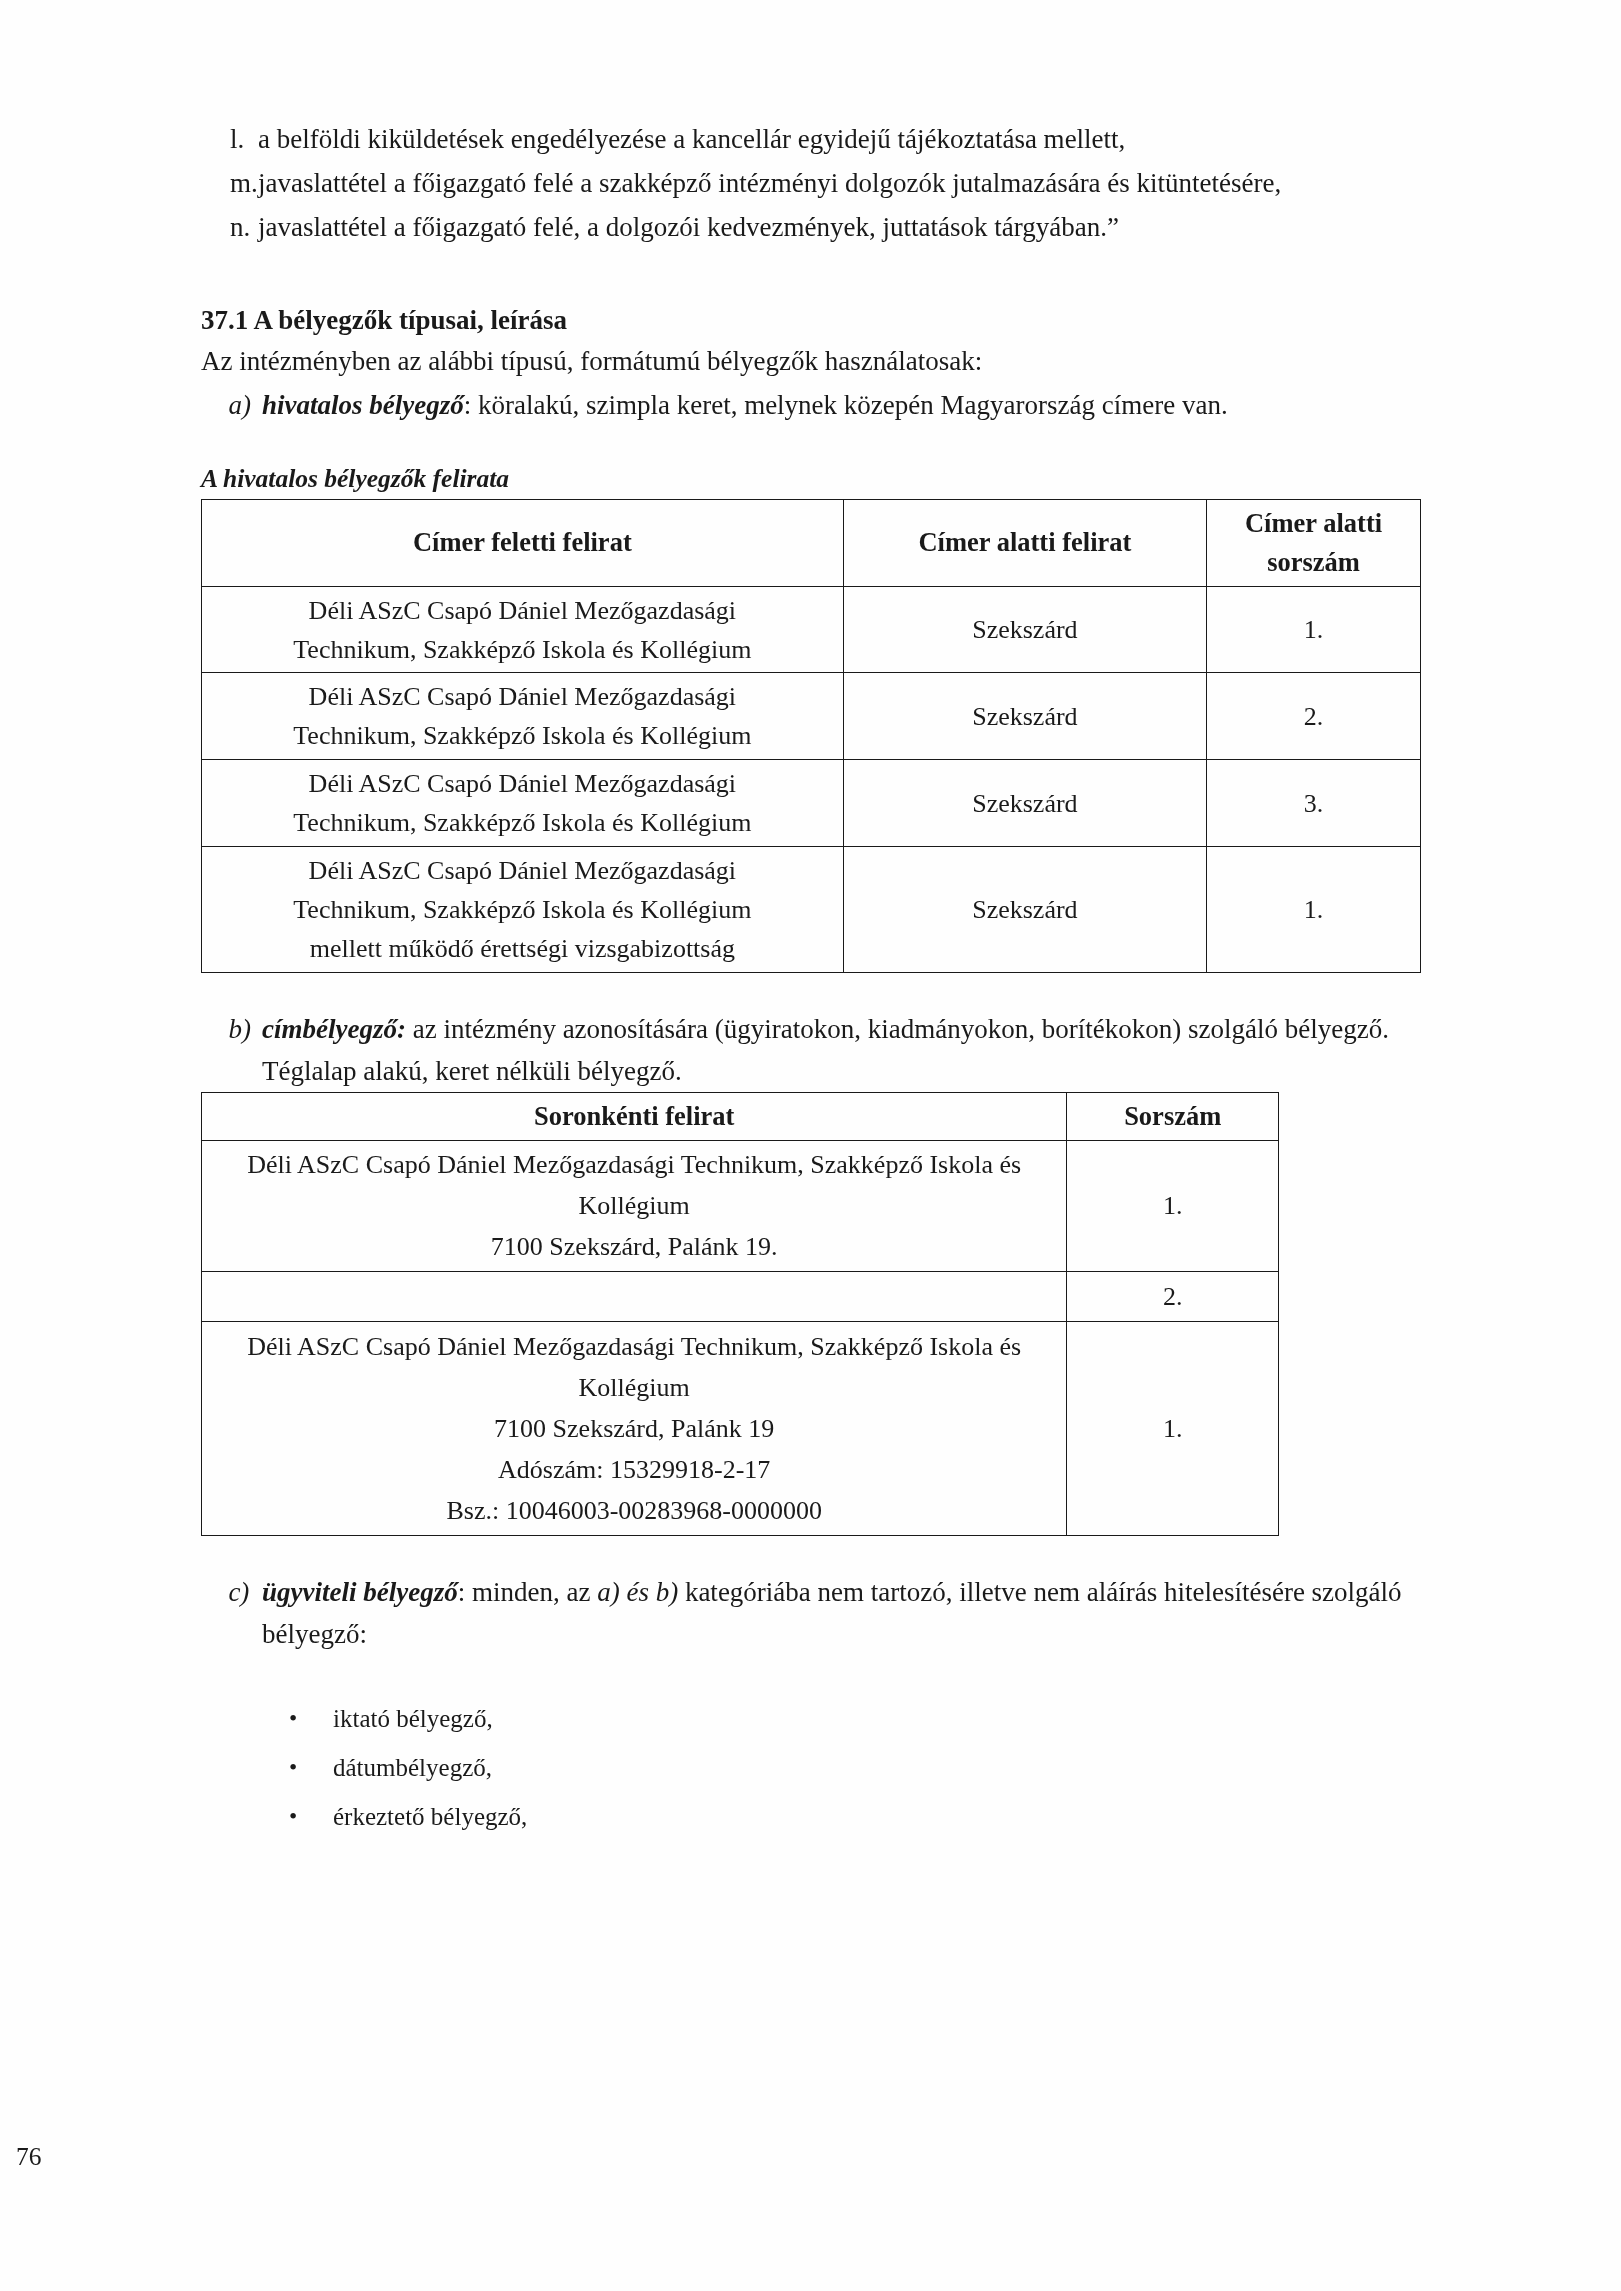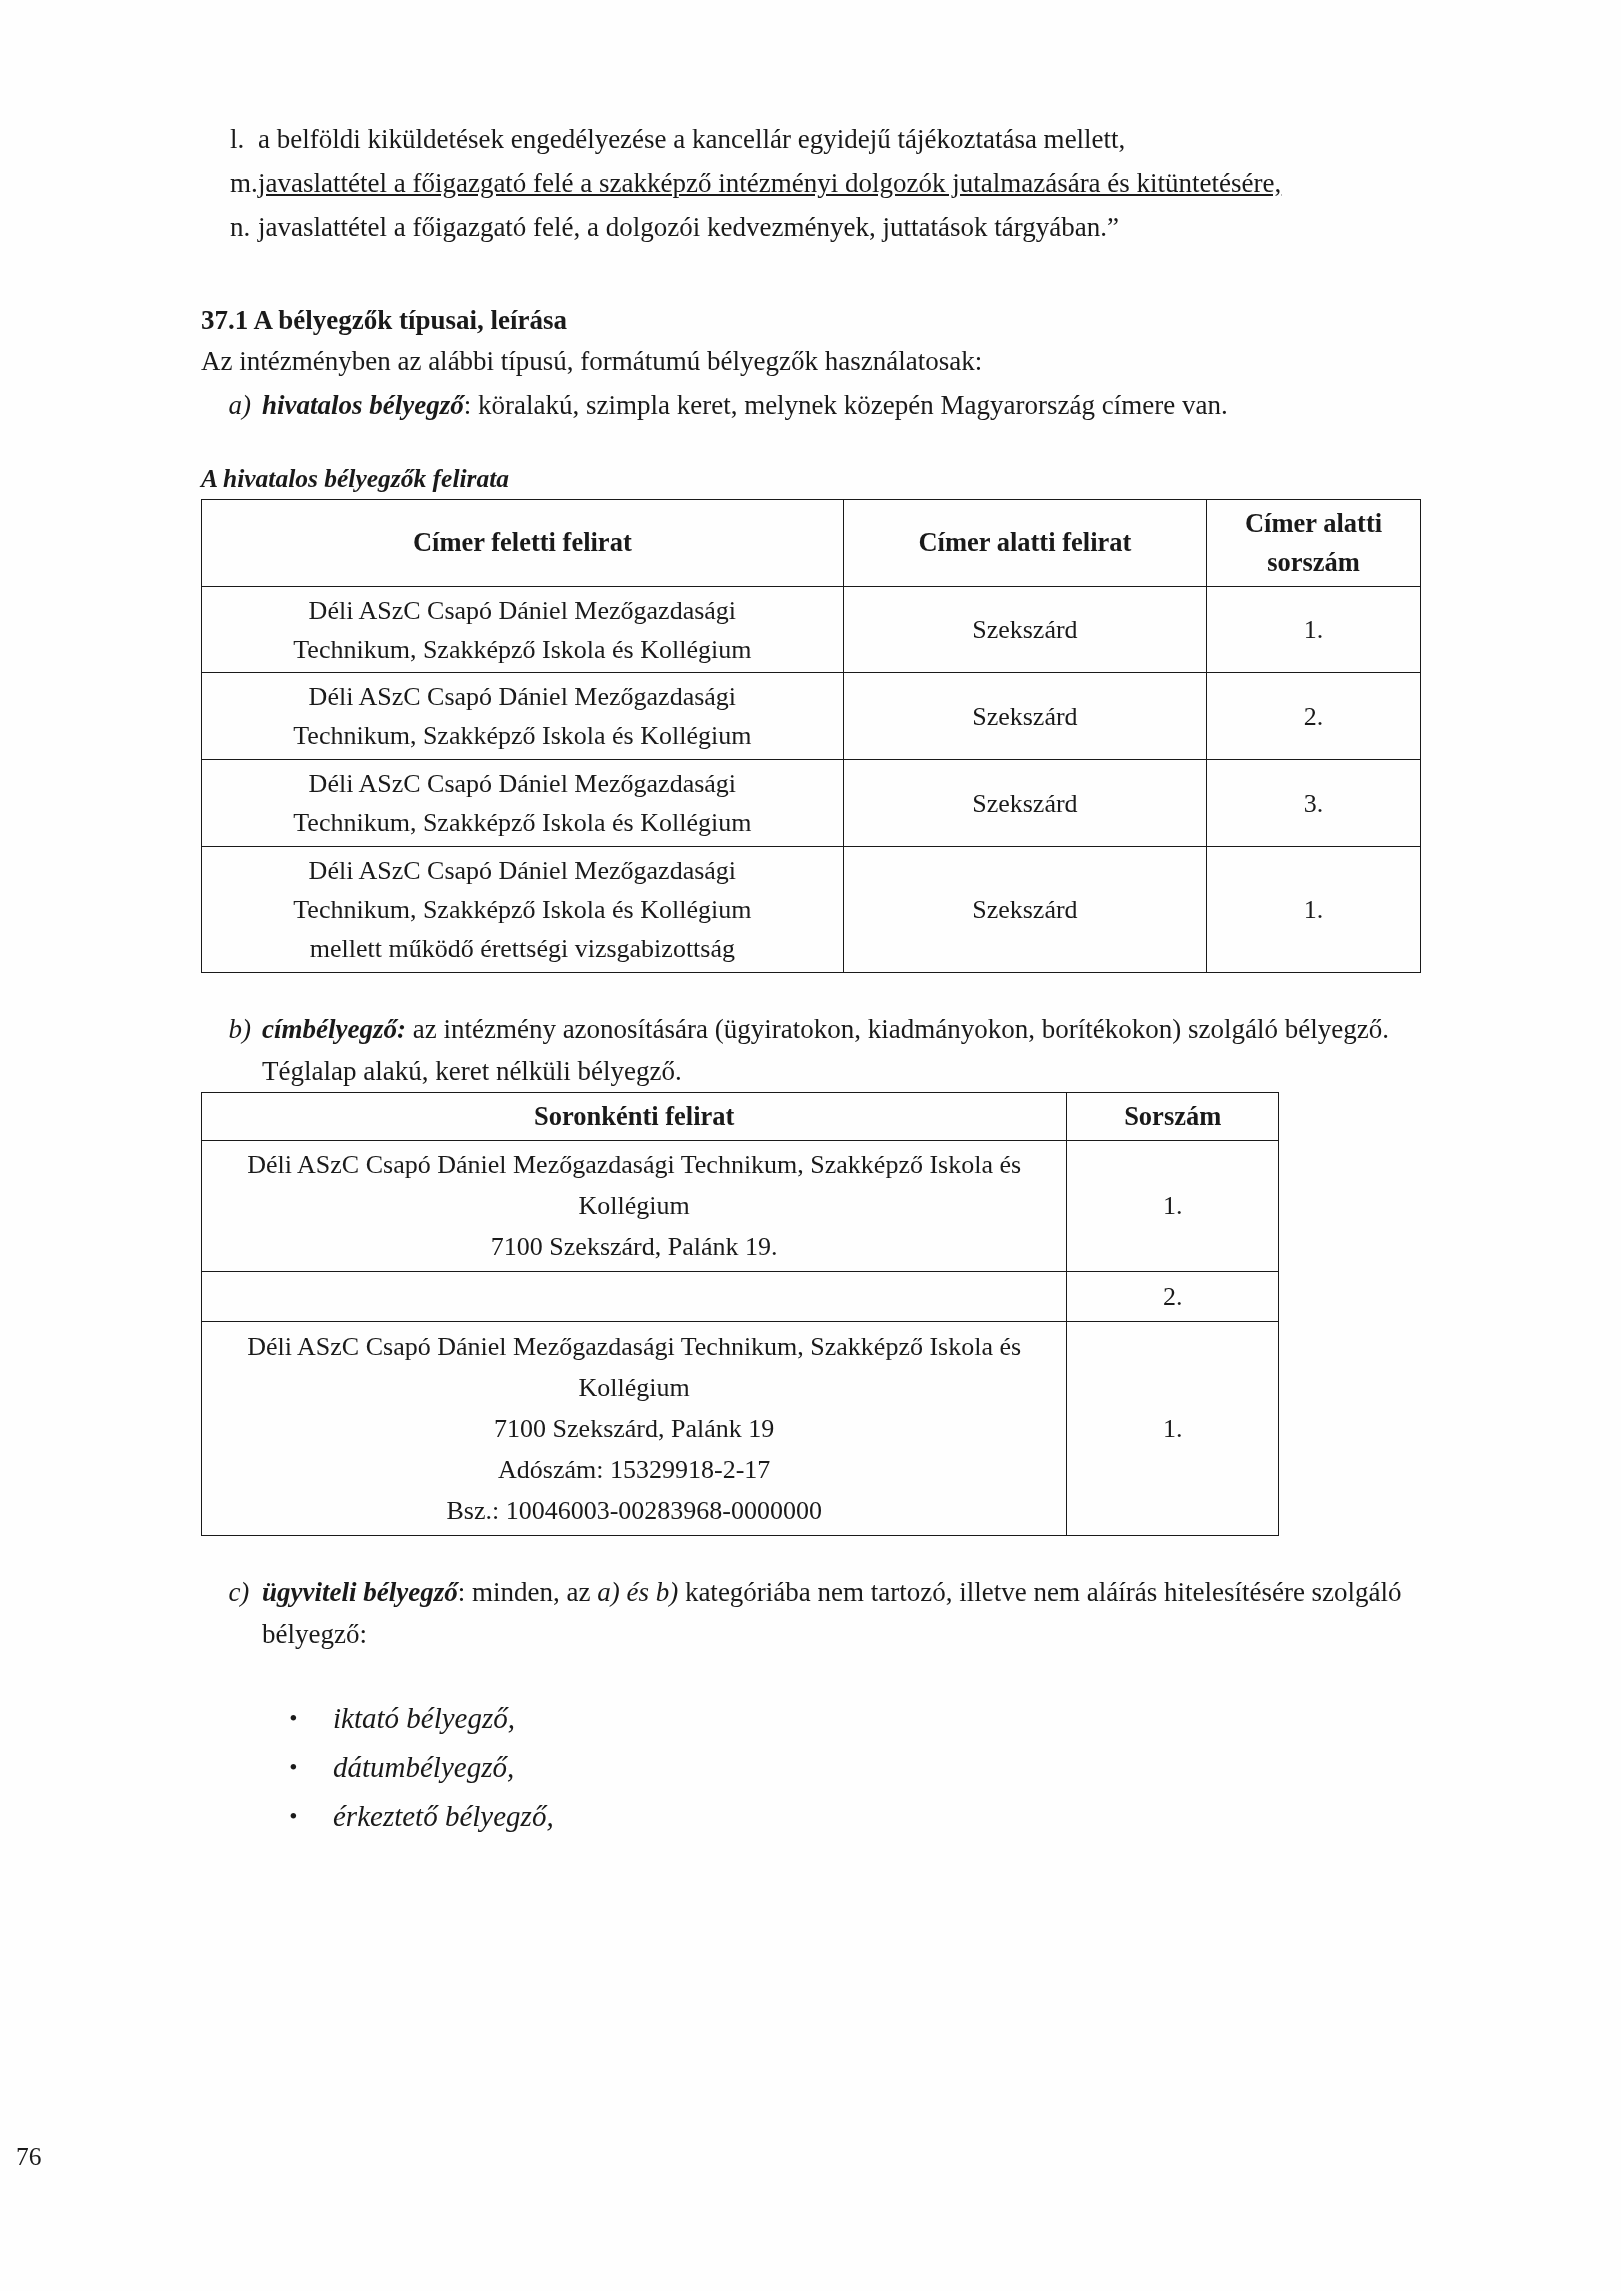--- a/index.html
+++ b/index.html
@@ -49,21 +49,21 @@
     padding-left: 29px;
     box-sizing: border-box;
   }
   .alpha-body {
     flex: 1 1 auto;
     font-size: 27px;
     line-height: 42px;
     text-align: justify;
     text-justify: inter-word;
   }
-  .alpha-body.nojust { text-align: left; text-decoration: underline; }
+  .alpha-body.nojust { text-align: left; }
 
   
   .h-section {
     font-size: 27px;
     line-height: 39px;
     margin-top: 45px;
     margin-bottom: 0;
     font-weight: normal;
   }
   .h-section b { font-weight: bold; }
@@ -169,25 +169,24 @@
   .cell-line { display: block; }
   .empty-row td { height: 29px; line-height: 29px; }
 
   
   ul.bullets {
     list-style: none;
     margin: 39px 0 0 0;
     padding: 0;
   }
   ul.bullets li {
-    font-size: 29px;
+    font-size: 25px;
     line-height: 49px;
     padding-left: 132px;
     position: relative;
-    font-style: italic;
   }
   ul.bullets li::before {
     content: "\2022";
     position: absolute;
     left: 88px;
     font-size: 23.5px;
   }
 
   
   .page-number {

